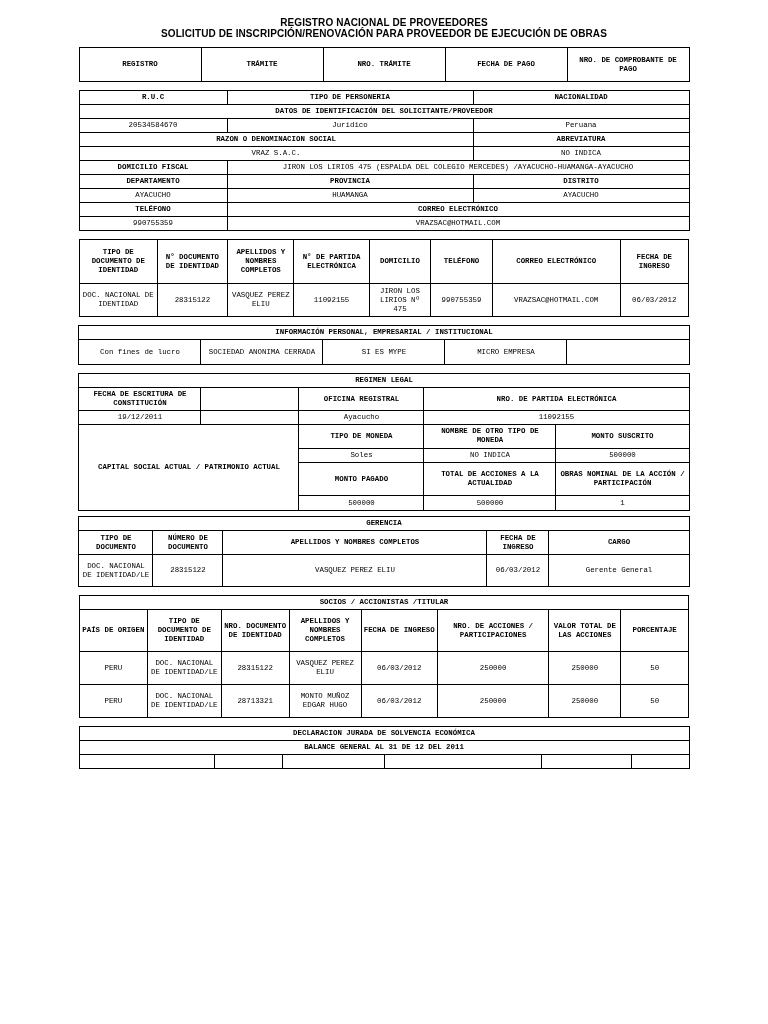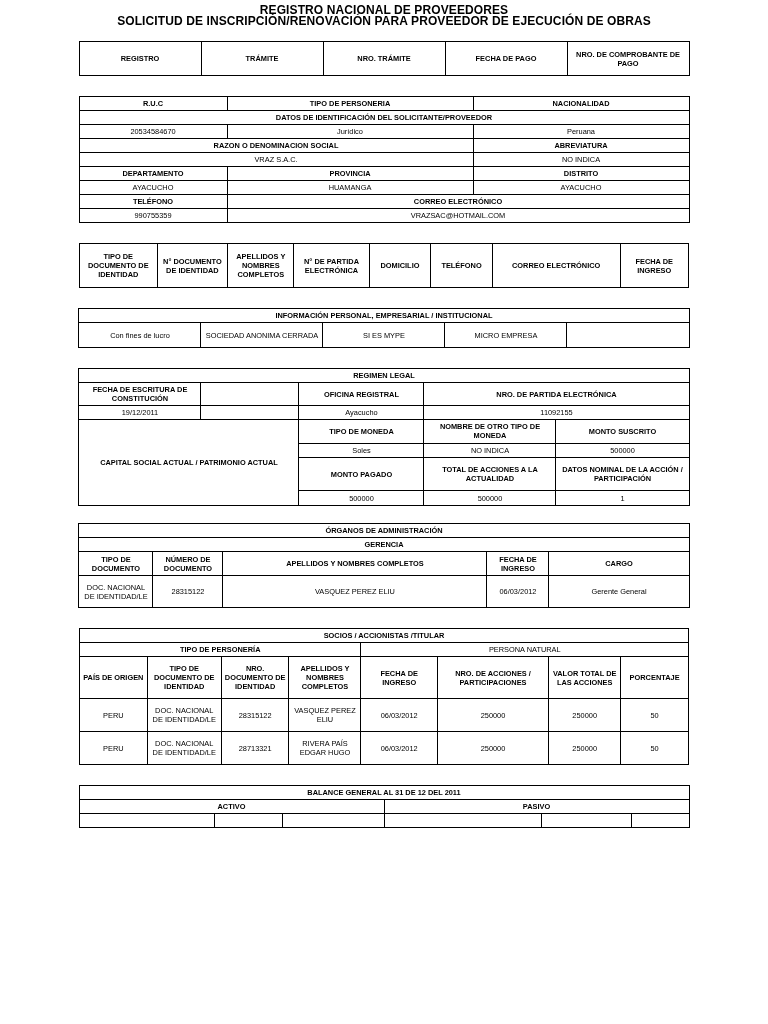--- a/index.html
+++ b/index.html
@@ -12,34 +12,35 @@
   body {
     font-family: "Liberation Sans", sans-serif;
     color: #000000;
     font-size: 8px;
   }
   .page { width: 768px; height: 1024px; position: relative; padding: 0; }
 
   .doc-title {
     text-align: center;
     font-weight: bold;
-    font-size: 12px;
+    font-size: 10px;
     line-height: 11px;
-    margin-top: 5px;
+    margin-top: 17px;
     letter-spacing: 0.1px;
   }
   .doc-title div { white-space: nowrap; }
   .sp { height: 8px; }
   .sp-sm { height: 5px; }
 
   table.t {
     width: 610px;
     border-collapse: collapse;
     table-layout: fixed;
-    margin: 6px auto;
+    margin: 0 auto;
+    font-family: Liberation Mono, monospace;
   }
   table.t td {
     border: 1px solid #000000;
     padding: 2px 2px;
     text-align: center;
     vertical-align: middle;
     font-size: 7.4px;
     line-height: 9px;
     word-wrap: break-word;
     background: #ffffff;
@@ -105,20 +106,24 @@
     </tr>
     <tr>
       <td class="sh" colspan="2" style="height:14px">RAZON O DENOMINACION SOCIAL</td>
       <td class="sh">ABREVIATURA</td>
     </tr>
     <tr>
       <td class="val" colspan="2" style="height:14px">VRAZ S.A.C.</td>
       <td class="val">NO INDICA</td>
     </tr>
     <tr>
+      <td class="sh" style="height:14px">DOMICILIO FISCAL</td>
+      <td class="val" colspan="2">JIRON LOS LIRIOS 475 (ESPALDA DEL COLEGIO MERCEDES) /AYACUCHO-HUAMANGA-AYACUCHO</td>
+    </tr>
+    <tr>
       <td class="sh" style="height:14px">DEPARTAMENTO</td>
       <td class="sh">PROVINCIA</td>
       <td class="sh">DISTRITO</td>
     </tr>
     <tr>
       <td class="val" style="height:14px">AYACUCHO</td>
       <td class="val">HUAMANGA</td>
       <td class="val">AYACUCHO</td>
     </tr>
     <tr>
@@ -149,20 +154,30 @@
     <tr>
       <td class="sh" style="height:44px">TIPO DE DOCUMENTO DE IDENTIDAD</td>
       <td class="sh">N° DOCUMENTO DE IDENTIDAD</td>
       <td class="sh">APELLIDOS Y NOMBRES COMPLETOS</td>
       <td class="sh">N° DE PARTIDA ELECTRÓNICA</td>
       <td class="sh">DOMICILIO</td>
       <td class="sh">TELÉFONO</td>
       <td class="sh">CORREO ELECTRÓNICO</td>
       <td class="sh">FECHA DE INGRESO</td>
     </tr>
+    <tr>
+      <td class="val" style="height:33px">DOC. NACIONAL DE IDENTIDAD</td>
+      <td class="val">28315122</td>
+      <td class="val">VASQUEZ PEREZ ELIU</td>
+      <td class="val">11092155</td>
+      <td class="val">JIRON LOS LIRIOS Nº 475</td>
+      <td class="val">990755359</td>
+      <td class="val">VRAZSAC@HOTMAIL.COM</td>
+      <td class="val">06/03/2012</td>
+    </tr>
   </tbody>
     </table>
 
   <div class="sp"></div>
 
   <table class="t">
     <colgroup>
       <col style="width:122px">
         <col style="width:122px">
         <col style="width:122px">
@@ -216,44 +231,41 @@
       <td class="sh">MONTO SUSCRITO</td>
     </tr>
     <tr>
       <td class="val" style="height:14px">Soles</td>
       <td class="val">NO INDICA</td>
       <td class="val">500000</td>
     </tr>
     <tr>
       <td class="sh" style="height:32px">MONTO PAGADO</td>
       <td class="sh">TOTAL DE ACCIONES A LA ACTUALIDAD</td>
-      <td class="sh">DATOS NOMINAL DE LA ACCIÓN / PARTICIPACIÓN</td>
+      <td class="sh">OBRAS NOMINAL DE LA ACCIÓN / PARTICIPACIÓN</td>
     </tr>
     <tr>
       <td class="val" style="height:14px">500000</td>
       <td class="val">500000</td>
       <td class="val">1</td>
     </tr>
   </tbody>
     </table>
 
   <div class="sp-sm"></div>
 
   <table class="t">
     <colgroup>
       <col style="width:74px">
         <col style="width:70px">
         <col style="width:264px">
         <col style="width:62px">
         <col style="width:140px">
     </colgroup>
     <tbody>
-        <tr>
-      <td class="hd" colspan="5" style="height:13px">ÓRGANOS DE ADMINISTRACIÓN</td>
-    </tr>
     <tr>
       <td class="sh" colspan="5" style="height:13px">GERENCIA</td>
     </tr>
     <tr>
       <td class="sh" style="height:24px">TIPO DE DOCUMENTO</td>
       <td class="sh">NÚMERO DE DOCUMENTO</td>
       <td class="sh">APELLIDOS Y NOMBRES COMPLETOS</td>
       <td class="sh">FECHA DE INGRESO</td>
       <td class="sh">CARGO</td>
     </tr>
@@ -278,24 +290,20 @@
       <col style="width:70px">
         <col style="width:102px">
         <col style="width:66px">
         <col style="width:62px">
     </colgroup>
     <tbody>
         <tr>
       <td class="hd" colspan="8" style="height:13px">SOCIOS / ACCIONISTAS /TITULAR</td>
     </tr>
     <tr>
-      <td class="sh" colspan="4" style="height:13px">TIPO DE PERSONERÍA</td>
-      <td class="val" colspan="4">PERSONA NATURAL</td>
-    </tr>
-    <tr>
       <td class="sh" style="height:42px">PAÍS DE ORIGEN</td>
       <td class="sh">TIPO DE DOCUMENTO DE IDENTIDAD</td>
       <td class="sh">NRO. DOCUMENTO DE IDENTIDAD</td>
       <td class="sh">APELLIDOS Y NOMBRES COMPLETOS</td>
       <td class="sh">FECHA DE INGRESO</td>
       <td class="sh">NRO. DE ACCIONES / PARTICIPACIONES</td>
       <td class="sh">VALOR TOTAL DE LAS ACCIONES</td>
       <td class="sh">PORCENTAJE</td>
     </tr>
     <tr>
@@ -305,49 +313,48 @@
       <td class="val">VASQUEZ PEREZ ELIU</td>
       <td class="val">06/03/2012</td>
       <td class="val">250000</td>
       <td class="val">250000</td>
       <td class="val">50</td>
     </tr>
     <tr>
       <td class="val" style="height:33px">PERU</td>
       <td class="val">DOC. NACIONAL DE IDENTIDAD/LE</td>
       <td class="val">28713321</td>
-      <td class="val">RIVERA PAÍS EDGAR HUGO</td>
+      <td class="val">MONTO MUÑOZ EDGAR HUGO</td>
       <td class="val">06/03/2012</td>
       <td class="val">250000</td>
       <td class="val">250000</td>
       <td class="val">50</td>
     </tr>
   </tbody>
     </table>
 
   <div class="sp"></div>
 
   <table class="t">
     <colgroup>
       <col style="width:135px">
         <col style="width:68px">
         <col style="width:102px">
       <col style="width:157px">
         <col style="width:90px">
         <col style="width:58px">
     </colgroup>
     <tbody>
+        <tr>
+      <td class="hd" colspan="6" style="height:13px">DECLARACION JURADA DE SOLVENCIA ECONÓMICA</td>
+    </tr>
     <tr>
       <td class="sh" colspan="6" style="height:13px">BALANCE GENERAL AL 31 DE 12 DEL 2011</td>
     </tr>
     <tr>
-      <td class="sh" colspan="3" style="height:13px">ACTIVO</td>
-      <td class="sh" colspan="3">PASIVO</td>
-    </tr>
-    <tr>
       <td class="blank" style="height:14px"></td>
       <td class="blank"></td>
       <td class="blank"></td>
       <td class="blank"></td>
       <td class="blank"></td>
       <td class="blank"></td>
     </tr>
   </tbody>
     </table>
 

